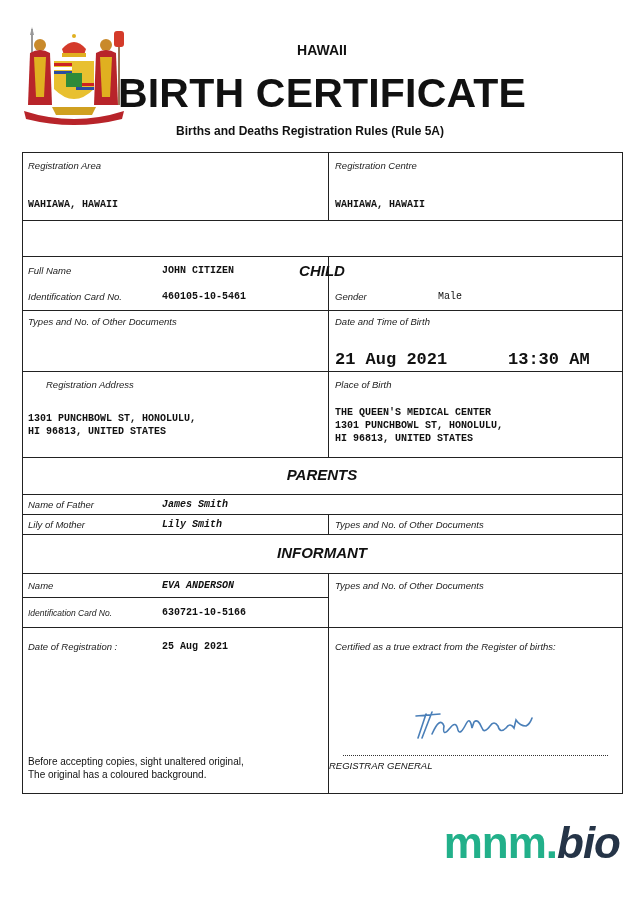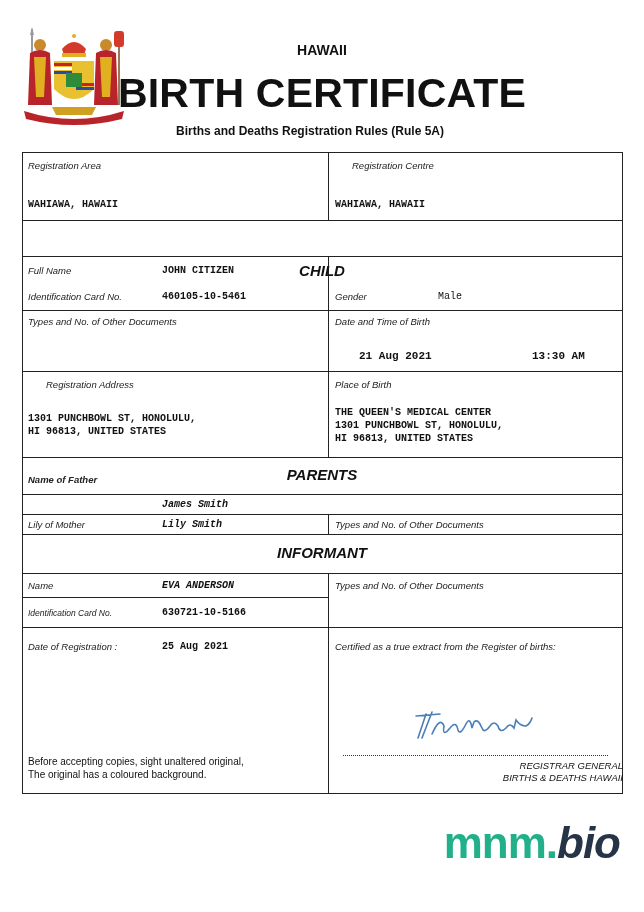--- a/index.html
+++ b/index.html
@@ -1,32 +1,32 @@
 <!DOCTYPE html>
 <html><head>
 <meta charset="utf-8">
 <style>
   html,body{margin:0;padding:0;background:#fff;}
   body{width:644px;height:912px;position:relative;overflow:hidden;font-family:"Liberation Sans",sans-serif;color:#111;}
   .abs{position:absolute;}
   .lbl{font-family:"Liberation Sans",sans-serif;font-style:italic;font-size:9.5px;color:#222;}
   .lbl-sm{font-size:8.5px;}
   .val{font-family:"Liberation Mono",monospace;font-weight:bold;font-size:10px;color:#111;white-space:pre;}
-  .val-lg{font-size:11px;margin-left:24px;}
+  .val-lg{font-size:17px;}
   .val-normal{font-weight:normal;}
   .val-it{font-style:italic;}
   .hline{position:absolute;height:1px;background:#222;}
   .vline{position:absolute;width:1px;background:#222;}
   .sect{position:absolute;left:22px;width:600px;text-align:center;font-style:italic;font-weight:bold;font-size:15px;}
   #crest{left:22px;top:27px;width:104px;height:100px;}
   .header-hawaii{left:0;width:644px;top:42px;text-align:center;font-weight:bold;font-size:14px;}
   .header-title{left:0;width:644px;top:70px;text-align:center;font-weight:bold;font-size:41px;letter-spacing:0.2px;}
   .header-sub{left:0;width:620px;top:124px;text-align:center;font-weight:bold;font-size:12px;}
   .notice{font-size:10px;color:#111;line-height:13px;}
-  .reg{font-style:italic;font-size:9.5px;text-align:right;width:294px;line-height:12px;}
+  .reg{font-style:italic;font-size:9.5px;text-align:left;width:294px;line-height:12px;}
   .brand{right:24px;top:818px;font-size:44px;font-weight:bold;letter-spacing:-1px;}
   .brand .b1{color:#22b08a;}
   .brand .b2{color:#22b08a;}
   .brand .b3{color:#253447;font-style:italic;}
 </style>
 </head>
 <body>
 
 <div id="crest" class="abs">
   <svg width="104" height="100" viewBox="0 0 104 100">
@@ -83,21 +83,21 @@
   <div class="hline" style="left:22px;top:627px;width:601px;"></div>
 
   <div class="vline" style="left:328px;top:152px;height:68px;"></div>
   <div class="vline" style="left:328px;top:256px;height:201px;"></div>
   <div class="vline" style="left:328px;top:514px;height:20px;"></div>
   <div class="vline" style="left:328px;top:573px;height:220px;"></div>
 </div>
 
 <div class="abs lbl" style="left:28px;top:160px;">Registration Area</div>
 <div class="abs val" style="left:28px;top:199px;">WAHIAWA, HAWAII</div>
-<div class="abs lbl" style="left:352px;top:160px;font-style:italic;">Registration Centre</div>
+<div class="abs lbl" style="left:335px;top:160px;font-style:italic;">Registration Centre</div>
 <div class="abs val" style="left:335px;top:199px;">WAHIAWA, HAWAII</div>
 
 <div class="sect" style="top:229px;margin-top:33px;">CHILD</div>
 
 <div class="abs lbl" style="left:28px;top:265px;">Full Name</div>
 <div class="abs val" style="left:162px;top:265px;">JOHN CITIZEN</div>
 <div class="abs lbl" style="left:28px;top:291px;">Identification Card No.</div>
 <div class="abs val" style="left:162px;top:291px;">460105-10-5461</div>
 <div class="abs lbl" style="left:335px;top:291px;">Gender</div>
 <div class="abs val val-normal" style="left:438px;top:291px;">Male</div>
@@ -109,21 +109,21 @@
 
 <div class="abs lbl" style="left:28px;top:379px;margin-left:18px;">Registration  Address</div>
 <div class="abs val" style="left:28px;top:413px;">1301 PUNCHBOWL ST, HONOLULU,</div>
 <div class="abs val" style="left:28px;top:426px;">HI 96813, UNITED STATES</div>
 <div class="abs lbl" style="left:335px;top:379px;">Place of Birth</div>
 <div class="abs val" style="left:335px;top:407px;">THE QUEEN'S MEDICAL CENTER</div>
 <div class="abs val" style="left:335px;top:420px;">1301 PUNCHBOWL ST, HONOLULU,</div>
 <div class="abs val" style="left:335px;top:433px;">HI 96813, UNITED STATES</div>
 
 <div class="sect" style="top:466px;">PARENTS</div>
-<div class="abs lbl" style="left:28px;top:474px;font-weight:bold;">Name of Father</div>
+<div class="abs lbl" style="left:28px;top:499px;">Name of Father</div>
 <div class="abs val val-it" style="left:162px;top:499px;">James Smith</div>
 <div class="abs lbl" style="left:28px;top:519px;">Lily of Mother</div>
 <div class="abs val val-it" style="left:162px;top:519px;">Lily Smith</div>
 <div class="abs lbl" style="left:335px;top:519px;">Types and No. of Other Documents</div>
 
 <div class="sect" style="top:544px;">INFORMANT</div>
 <div class="abs lbl" style="left:28px;top:580px;">Name</div>
 <div class="abs val val-it" style="left:162px;top:580px;">EVA ANDERSON</div>
 <div class="abs lbl" style="left:335px;top:580px;">Types and No.  of Other Documents</div>
 <div class="abs lbl lbl-sm" style="left:28px;top:608px;">Identification Card No.</div>
@@ -136,16 +136,15 @@
 
 <div class="abs lbl" style="left:335px;top:641px;">Certified as a true extract from the Register of births:</div>
 <div class="abs" style="left:412px;top:708px;">
   <svg width="125" height="36" viewBox="0 0 125 36">
     <path d="M6 30 L14 6 M10 30 L20 4 M4 8 L28 6 M20 26 Q28 8 32 18 Q30 30 38 20 Q44 12 46 22 Q48 28 54 16 Q58 8 60 20 L62 14 Q66 10 70 20 Q72 26 78 18 Q82 12 86 18 Q88 26 94 20 Q98 14 102 20 L104 12 Q108 18 114 18 Q118 16 120 10" fill="none" stroke="#4a7fb8" stroke-width="1.6" stroke-linecap="round"></path>
   </svg>
 </div>
 <div class="abs" style="left:343px;top:755px;width:265px;border-top:1px dotted #333;"></div>
 <div class="abs reg" style="left:329px;top:760px;">
   <div>REGISTRAR GENERAL</div>
-  <div>BIRTHS &amp; DEATHS HAWAII</div>
 </div>
 
 <div class="abs brand"><span class="b1">mnm</span><span class="b2">.</span><span class="b3">bio</span></div>
 
 </body></html>

